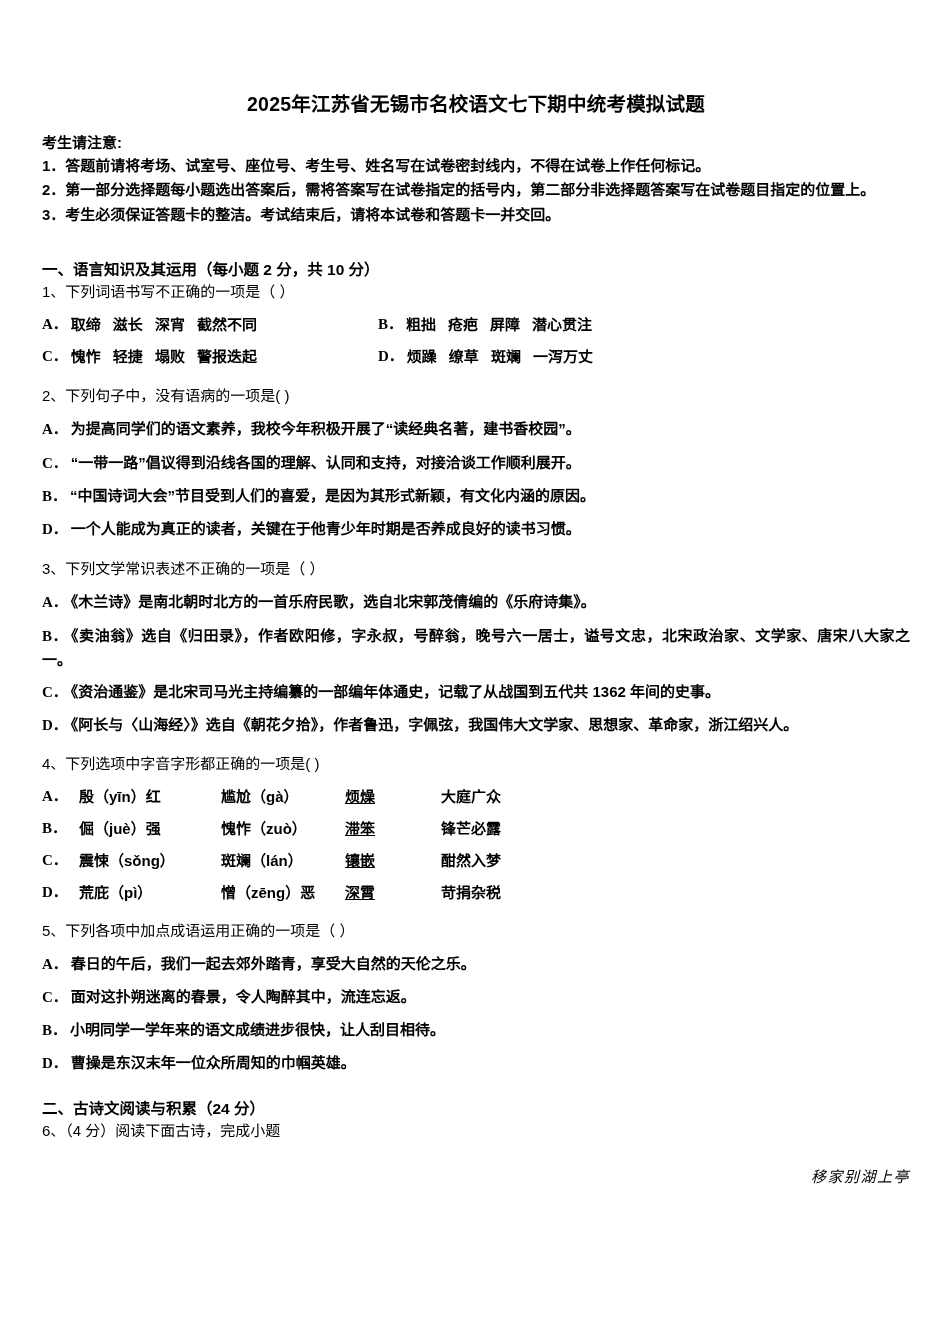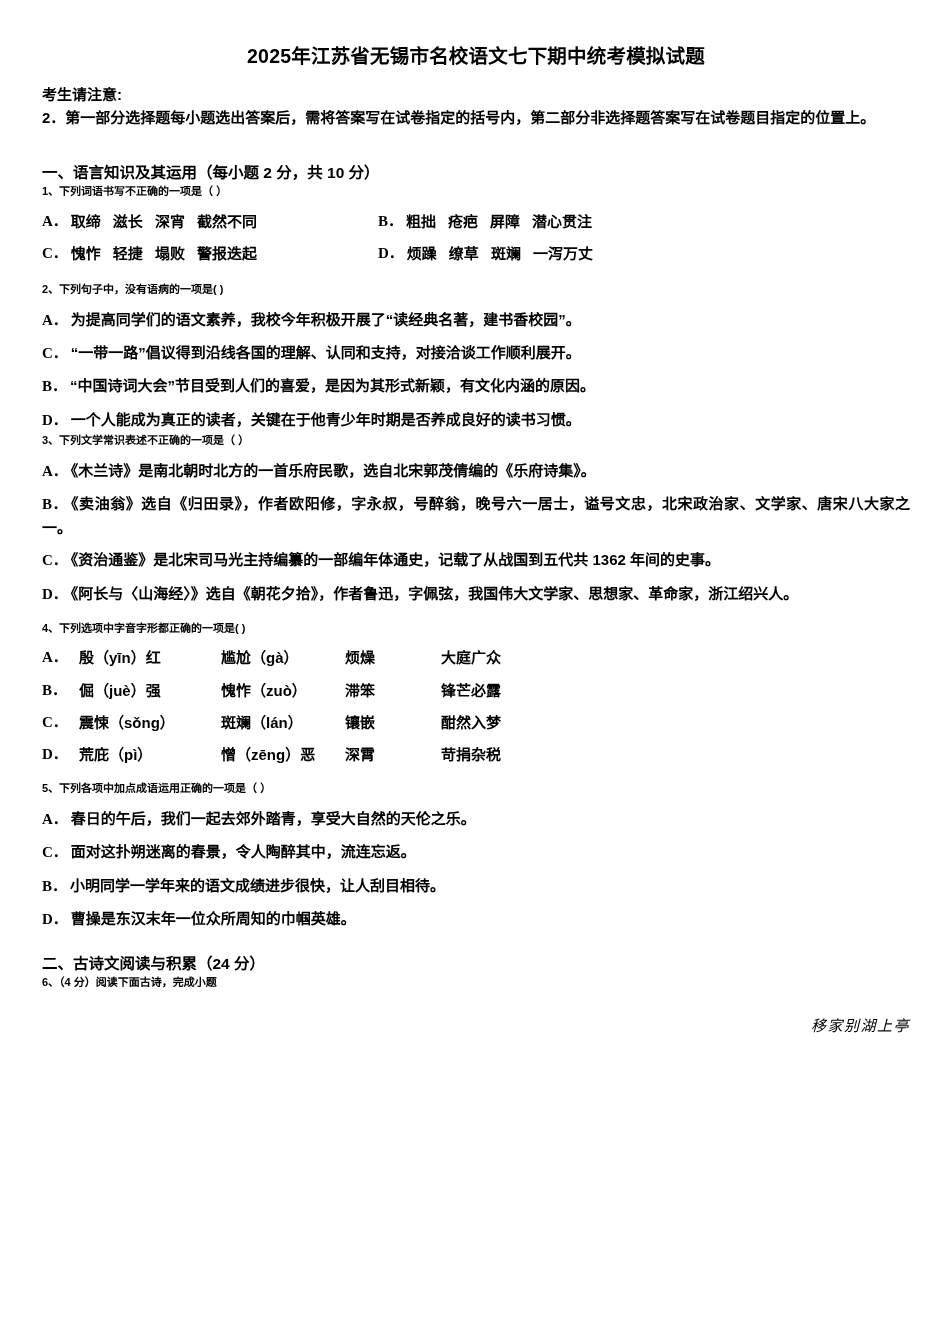--- a/index.html
+++ b/index.html
@@ -12,21 +12,21 @@
     height: 1344px;
     font-family: "Liberation Serif", "DejaVu Serif", serif;
     color: #000000;
     -webkit-font-smoothing: antialiased;
   }
   .page {
     position: relative;
     width: 950px;
     height: 1344px;
     box-sizing: border-box;
-    padding: 40px 40px 0 42px;
+    padding: 88px 40px 0 42px;
   }
   .doc-title {
     text-align: center;
     font-size: 19.5px;
     font-weight: bold;
     letter-spacing: 0.2px;
     margin: 0 0 14px 0;
     font-family: "Liberation Sans", "DejaVu Sans", sans-serif;
   }
   .notice-head {
@@ -43,25 +43,25 @@
     font-family: "Liberation Sans", "DejaVu Sans", sans-serif;
     font-weight: bold;
   }
   .section-head {
     font-size: 15.5px;
     font-weight: bold;
     margin: 30px 0 1px 0;
     font-family: "Liberation Sans", "DejaVu Sans", sans-serif;
   }
   .q-stem {
-    font-size: 11px;
+    font-size: 15px;
     margin: 0 0 2px 0;
     line-height: 1.6;
     font-family: "Liberation Sans", "DejaVu Sans", sans-serif;
-    font-weight: bold;
+    font-weight: normal;
   }
   .opt {
     font-size: 15px;
     line-height: 1.55;
     margin: 9px 0 0 0;
     text-align: justify;
     font-family: "Liberation Sans", "DejaVu Sans", sans-serif;
     font-weight: bold;
   }
   .opt-letter {
@@ -89,40 +89,42 @@
     display: flex;
     font-size: 15px;
     font-family: "Liberation Sans", "DejaVu Sans", sans-serif;
     font-weight: bold;
     margin: 9px 0 0 0;
     line-height: 1.55;
   }
   .grid-row .c0 { width: 34px; flex: none; }
   .grid-row .c1 { width: 142px; flex: none; }
   .grid-row .c2 { width: 124px; flex: none; }
-  .grid-row .c3 { width: 96px; flex: none; }
+  .grid-row .c3 { width: 96px; flex: none; text-decoration: underline; }
   .grid-row .c4 { flex: none; }
   .poem-title {
     font-size: 15px;
     margin: 22px 0 0 0;
     font-family: "Liberation Serif", "DejaVu Serif", serif;
     font-style: italic;
     letter-spacing: 1.5px;
     text-align: right;
   }
 </style>
 </head>
 <body>
 
 <div class="page">
 
   <h1 class="doc-title">2025年江苏省无锡市名校语文七下期中统考模拟试题</h1>
 
   <div class="notice-head">考生请注意:</div>
+  <p class="notice-line">1．答题前请将考场、试室号、座位号、考生号、姓名写在试卷密封线内，不得在试卷上作任何标记。</p>
   <p class="notice-line">2．第一部分选择题每小题选出答案后，需将答案写在试卷指定的括号内，第二部分非选择题答案写在试卷题目指定的位置上。</p>
+  <p class="notice-line">3．考生必须保证答题卡的整洁。考试结束后，请将本试卷和答题卡一并交回。</p>
 
   <div class="section-head">一、语言知识及其运用（每小题 2 分，共 10 分）</div>
 
   <p class="q-stem">1、下列词语书写不正确的一项是（    ）</p>
   <div class="opt-row">
     <div class="col">
       <span class="opt-letter">A．</span>
       <span class="words">
         <span>取缔</span><span>滋长</span><span>深宵</span><span>截然不同</span>
       </span>
@@ -148,21 +150,21 @@
       </span>
     </div>
   </div>
 
   <p class="q-stem" style="margin-top:16px">2、下列句子中，没有语病的一项是(    )</p>
   <p class="opt"><span class="opt-letter">A．</span><span>为提高同学们的语文素养，我校今年积极开展了“读经典名著，建书香校园”。</span></p>
   <p class="opt"><span class="opt-letter">C．</span><span>“一带一路”倡议得到沿线各国的理解、认同和支持，对接洽谈工作顺利展开。</span></p>
   <p class="opt"><span class="opt-letter">B．</span><span>“中国诗词大会”节目受到人们的喜爱，是因为其形式新颖，有文化内涵的原因。</span></p>
   <p class="opt"><span class="opt-letter">D．</span><span>一个人能成为真正的读者，关键在于他青少年时期是否养成良好的读书习惯。</span></p>
 
-  <p class="q-stem" style="">3、下列文学常识表述不正确的一项是（      ）</p>
+  <p class="q-stem" style="margin-top:16px">3、下列文学常识表述不正确的一项是（      ）</p>
   <p class="opt"><span class="opt-letter">A．</span><span>《木兰诗》是南北朝时北方的一首乐府民歌，选自北宋郭茂倩编的《乐府诗集》。</span></p>
   <p class="opt"><span class="opt-letter">B．</span><span>《卖油翁》选自《归田录》，作者欧阳修，字永叔，号醉翁，晚号六一居士，谥号文忠，北宋政治家、文学家、唐宋八大家之一。</span></p>
   <p class="opt"><span class="opt-letter">C．</span><span>《资治通鉴》是北宋司马光主持编纂的一部编年体通史，记载了从战国到五代共 1362 年间的史事。</span></p>
   <p class="opt"><span class="opt-letter">D．</span><span>《阿长与〈山海经〉》选自《朝花夕拾》，作者鲁迅，字佩弦，我国伟大文学家、思想家、革命家，浙江绍兴人。</span></p>
 
   <p class="q-stem" style="margin-top:14px">4、下列选项中字音字形都正确的一项是(      )</p>
   <div class="grid-row">
     <span class="c0 opt-letter">A．</span>
     <span class="c1">殷（yīn）红</span>
     <span class="c2">尴尬（gà）</span>

